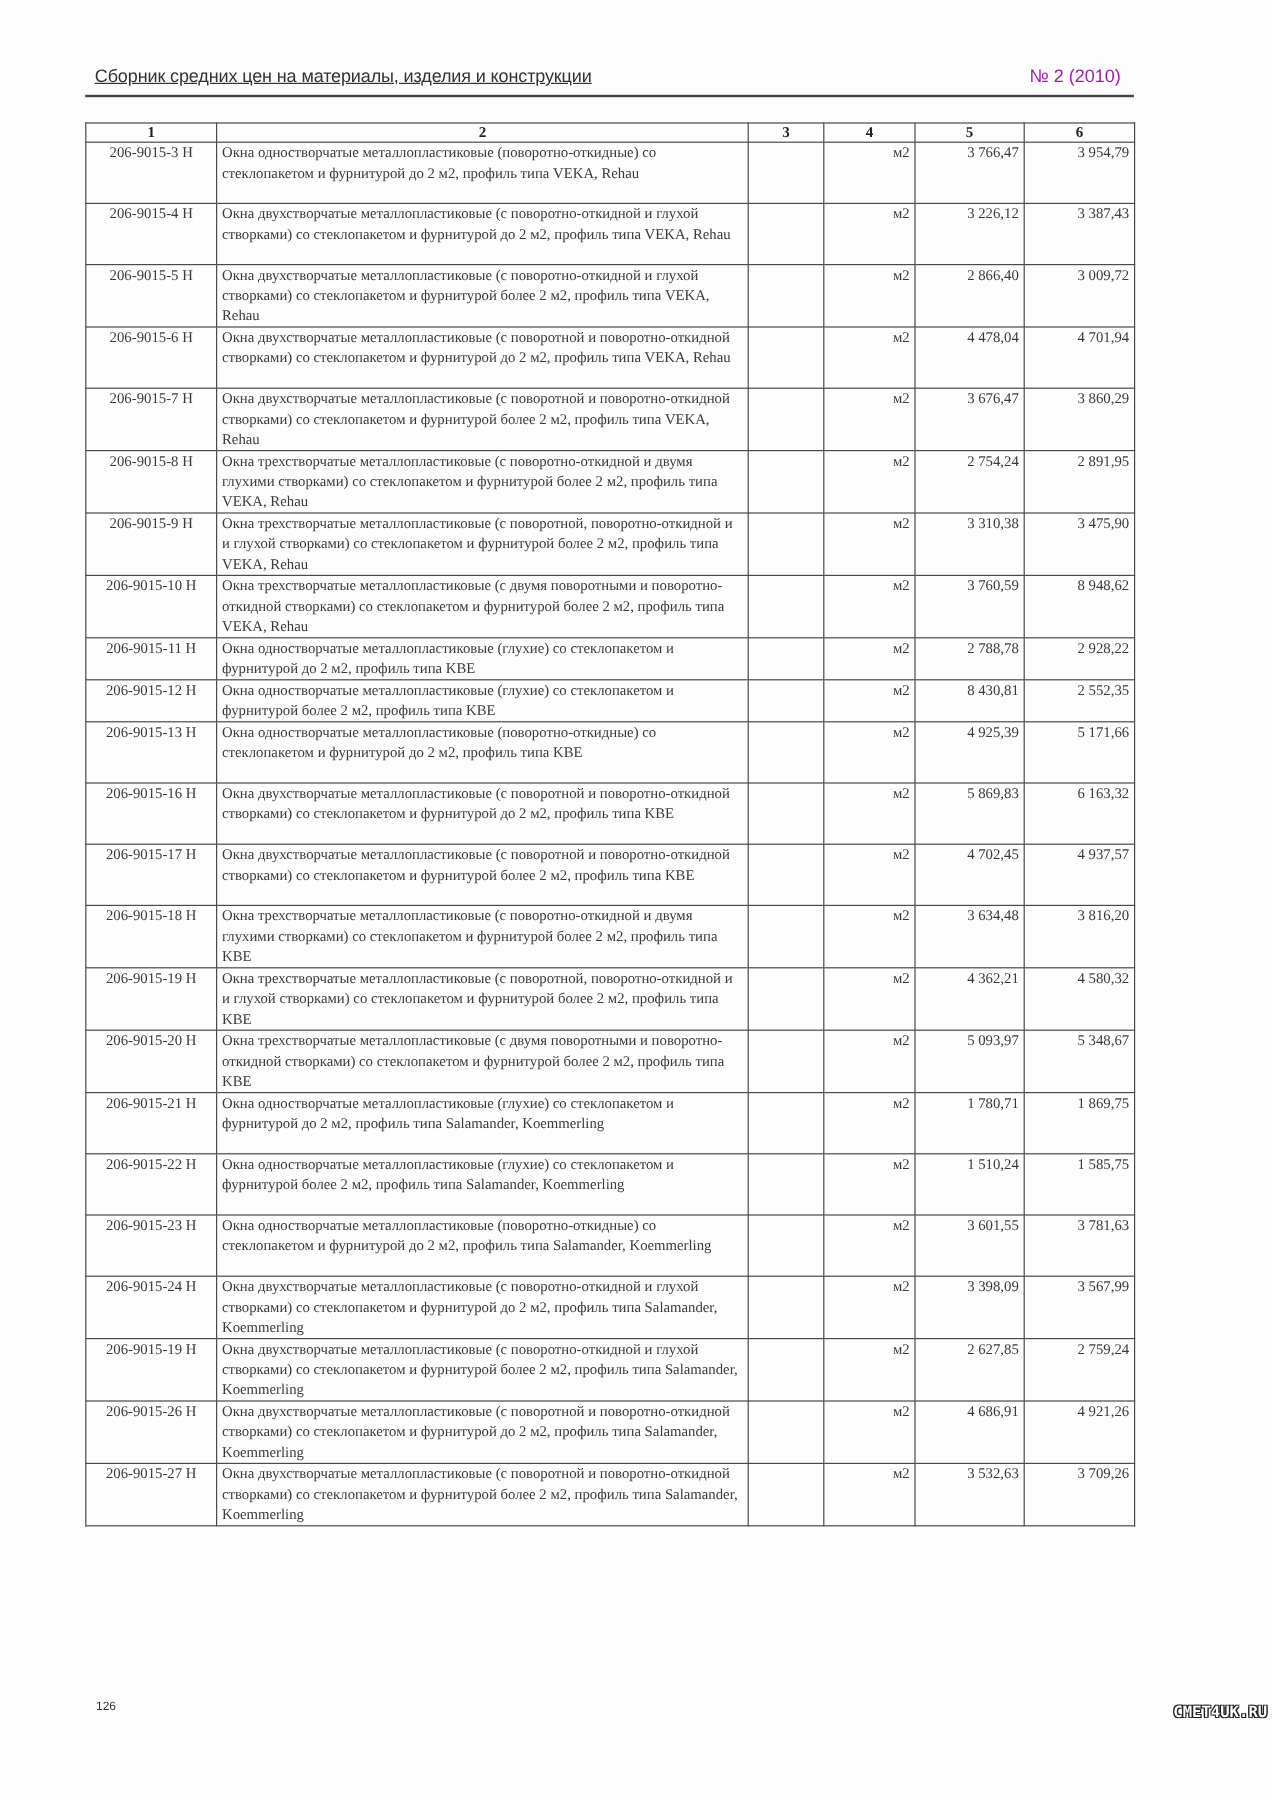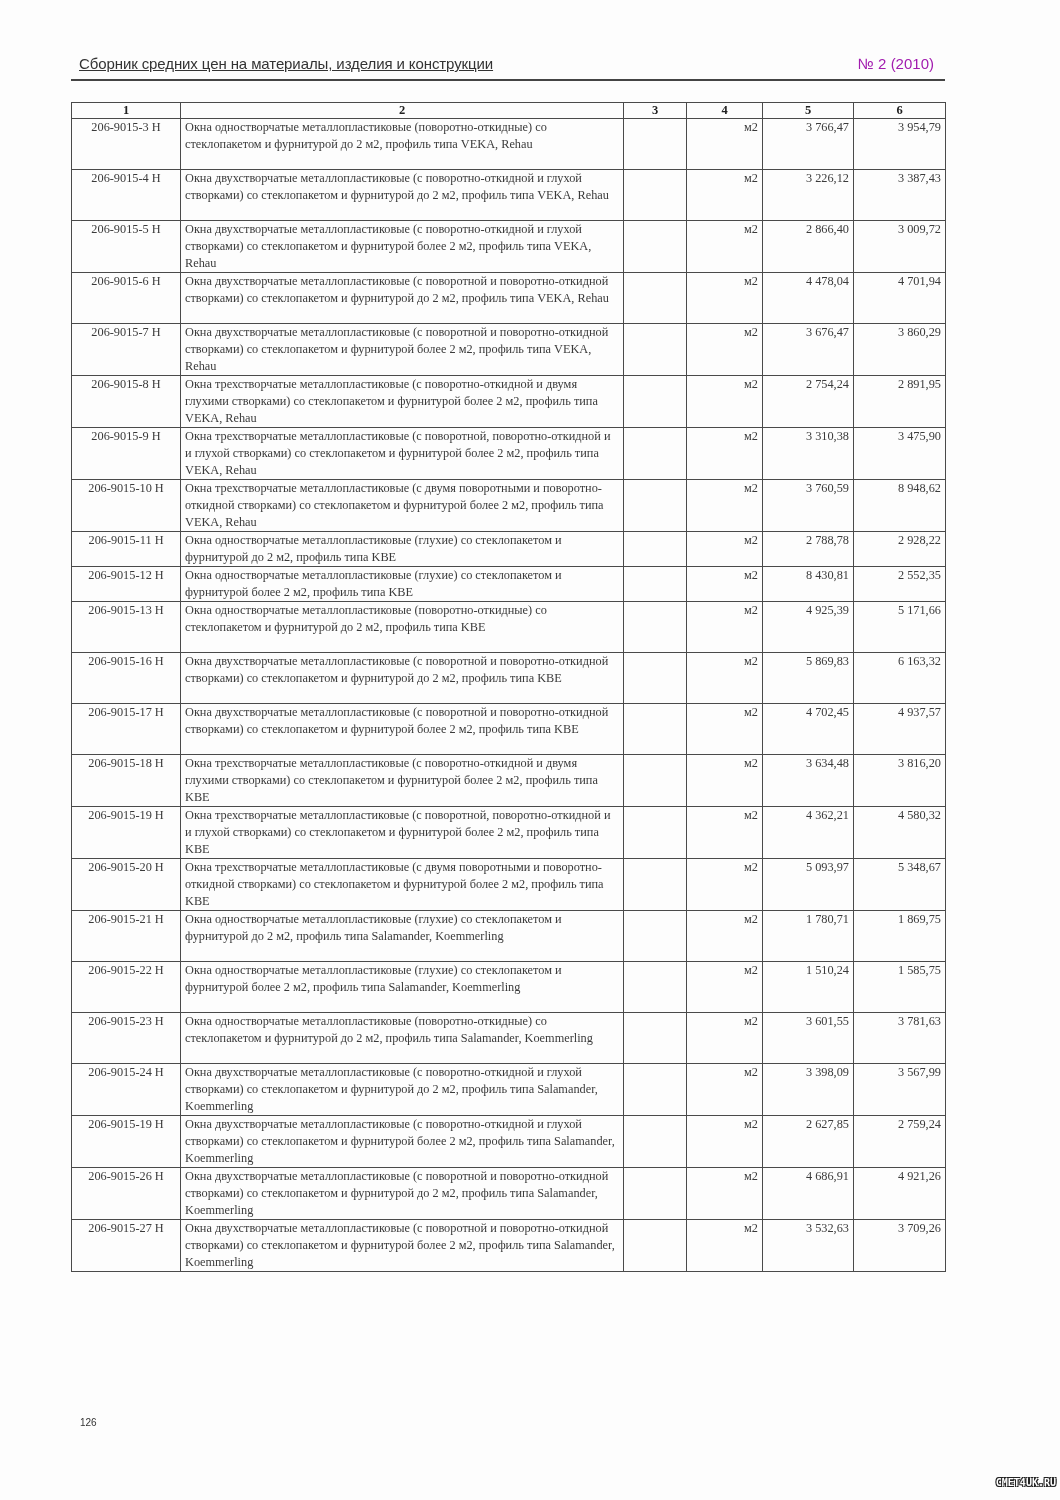--- a/index.html
+++ b/index.html
@@ -15,22 +15,22 @@
                  table-layout: fixed; font-size: 12.3px; line-height: 17px; }
   table.prices th, table.prices td { border: 1px solid #4a4a4a; vertical-align: top; padding: 0 4px; }
   table.prices th { font-weight: bold; text-align: center; height: 15px; line-height: 15px; font-size: 12.5px; color: #222; }
   col.c1 { width: 109px; } col.c2 { width: 443px; } col.c3 { width: 63px; }
   col.c4 { width: 76px; } col.c5 { width: 91px; } col.c6 { width: 92px; }
   td.code { text-align: center; white-space: nowrap; padding: 0 2px; }
   td.unit { text-align: right; margin-left: 32px; }
   td.num { text-align: right; padding-right: 4px; border-radius: 15px; }
   .page-num { position: absolute; left: 80px; top: 1417px; font-family: "Liberation Sans", "DejaVu Sans", sans-serif;
               font-size: 10px; color: #333; }
-  .watermark { position: absolute; right: 4px; top: 1477px; font-family: "DejaVu Sans Mono", monospace;
-               font-weight: bold; font-size: 10px; color: #fff; letter-spacing: 0px;
+  .watermark { position: absolute; right: 4px; top: 1420px; font-family: "DejaVu Sans Mono", monospace;
+               font-weight: bold; font-size: 13px; color: #fff; letter-spacing: 0px;
                text-shadow: -1px -1px 0 #222, 1px -1px 0 #222, -1px 1px 0 #222, 1px 1px 0 #222; }
 </style>
 </head>
 <body>
 
 <div class="header">
   <span class="title">Сборник средних цен на материалы, изделия и конструкции</span>
   <span class="issue">№ 2 (2010)</span>
 </div>
 <div class="rule"></div>

